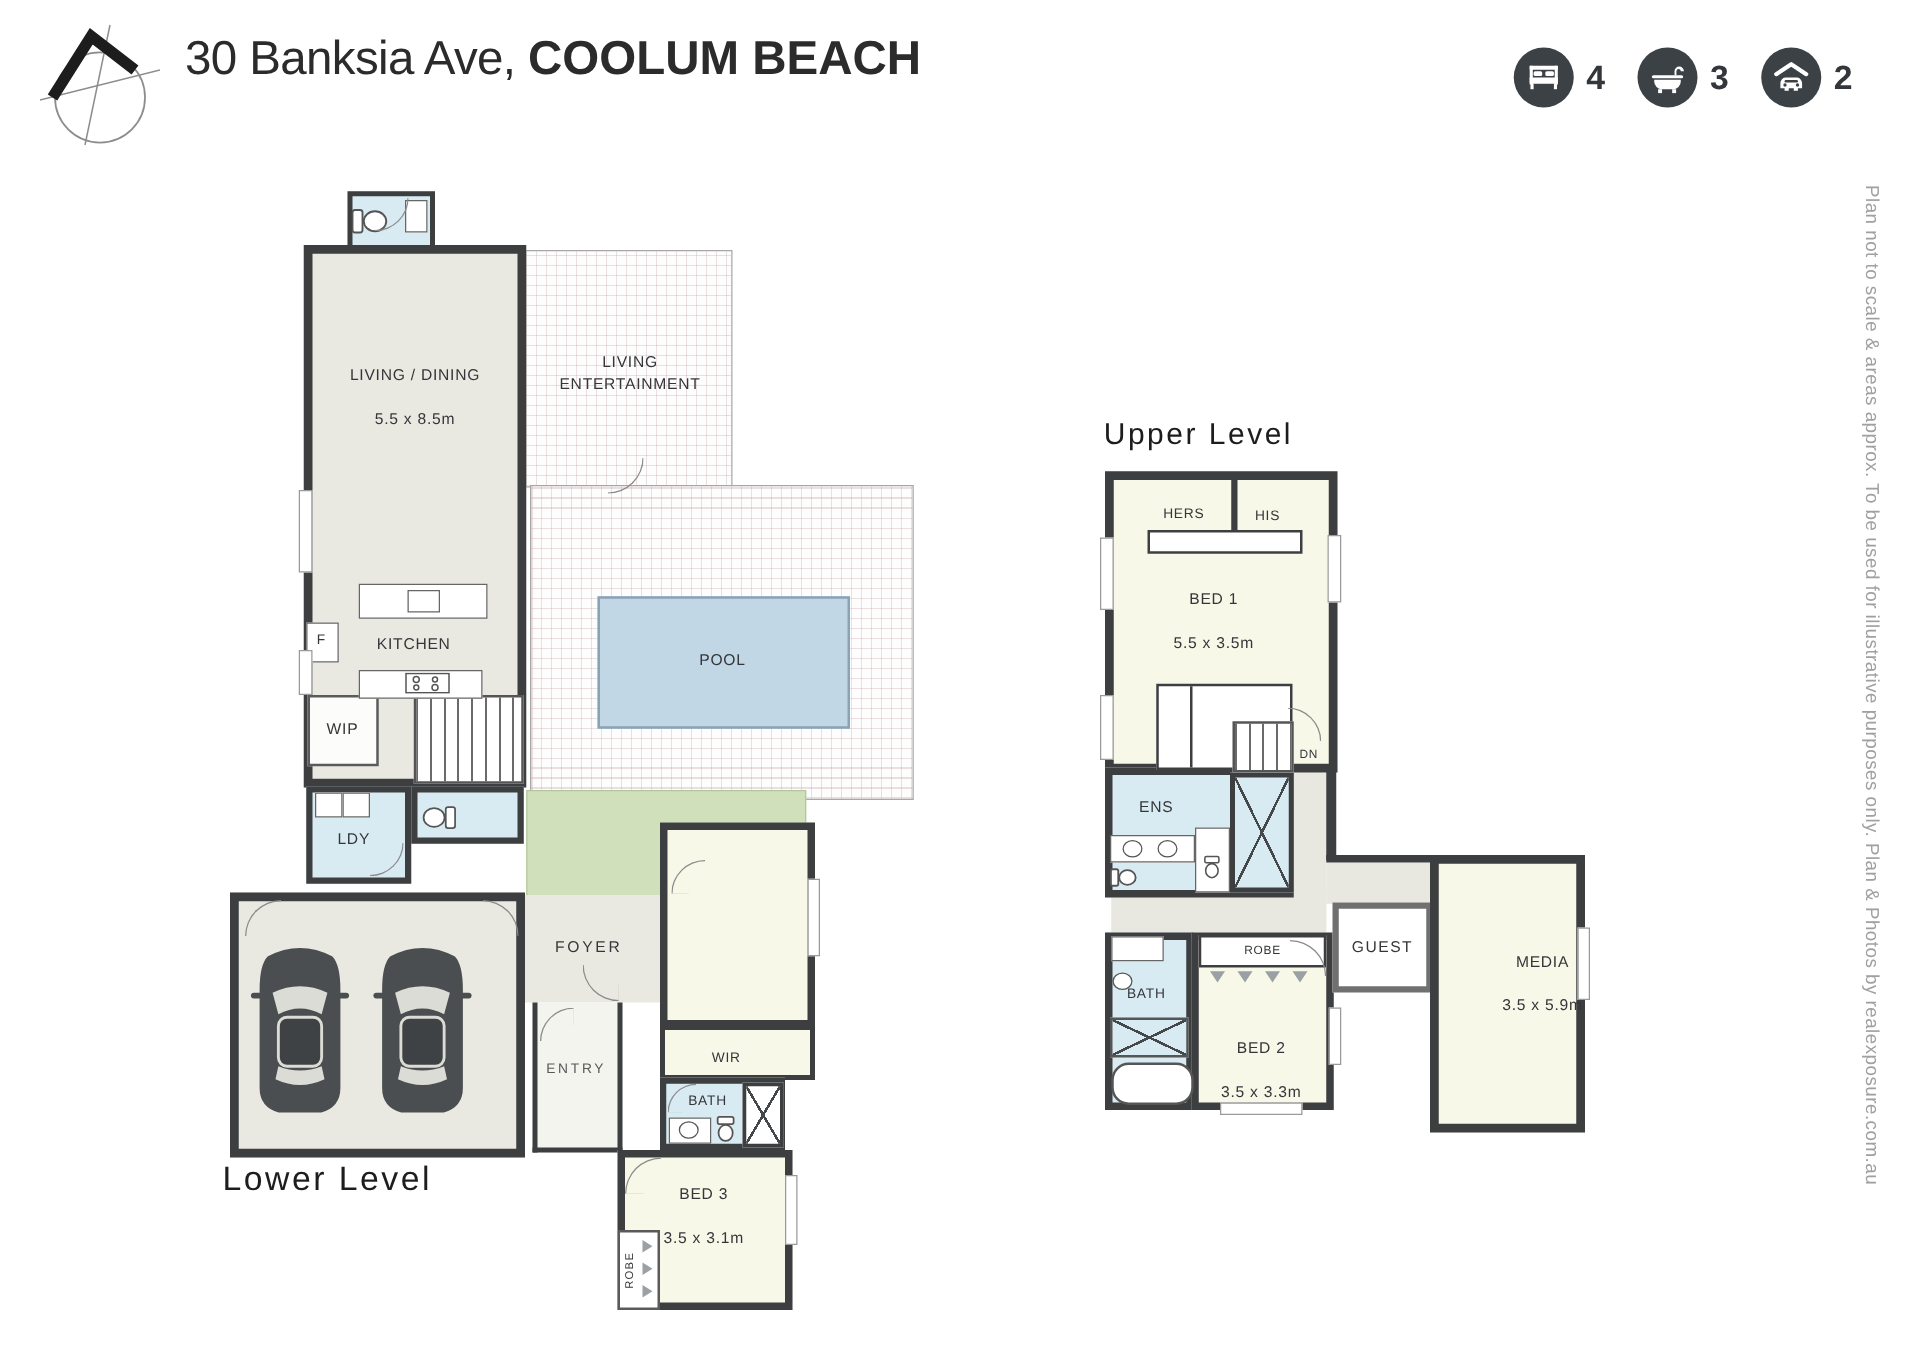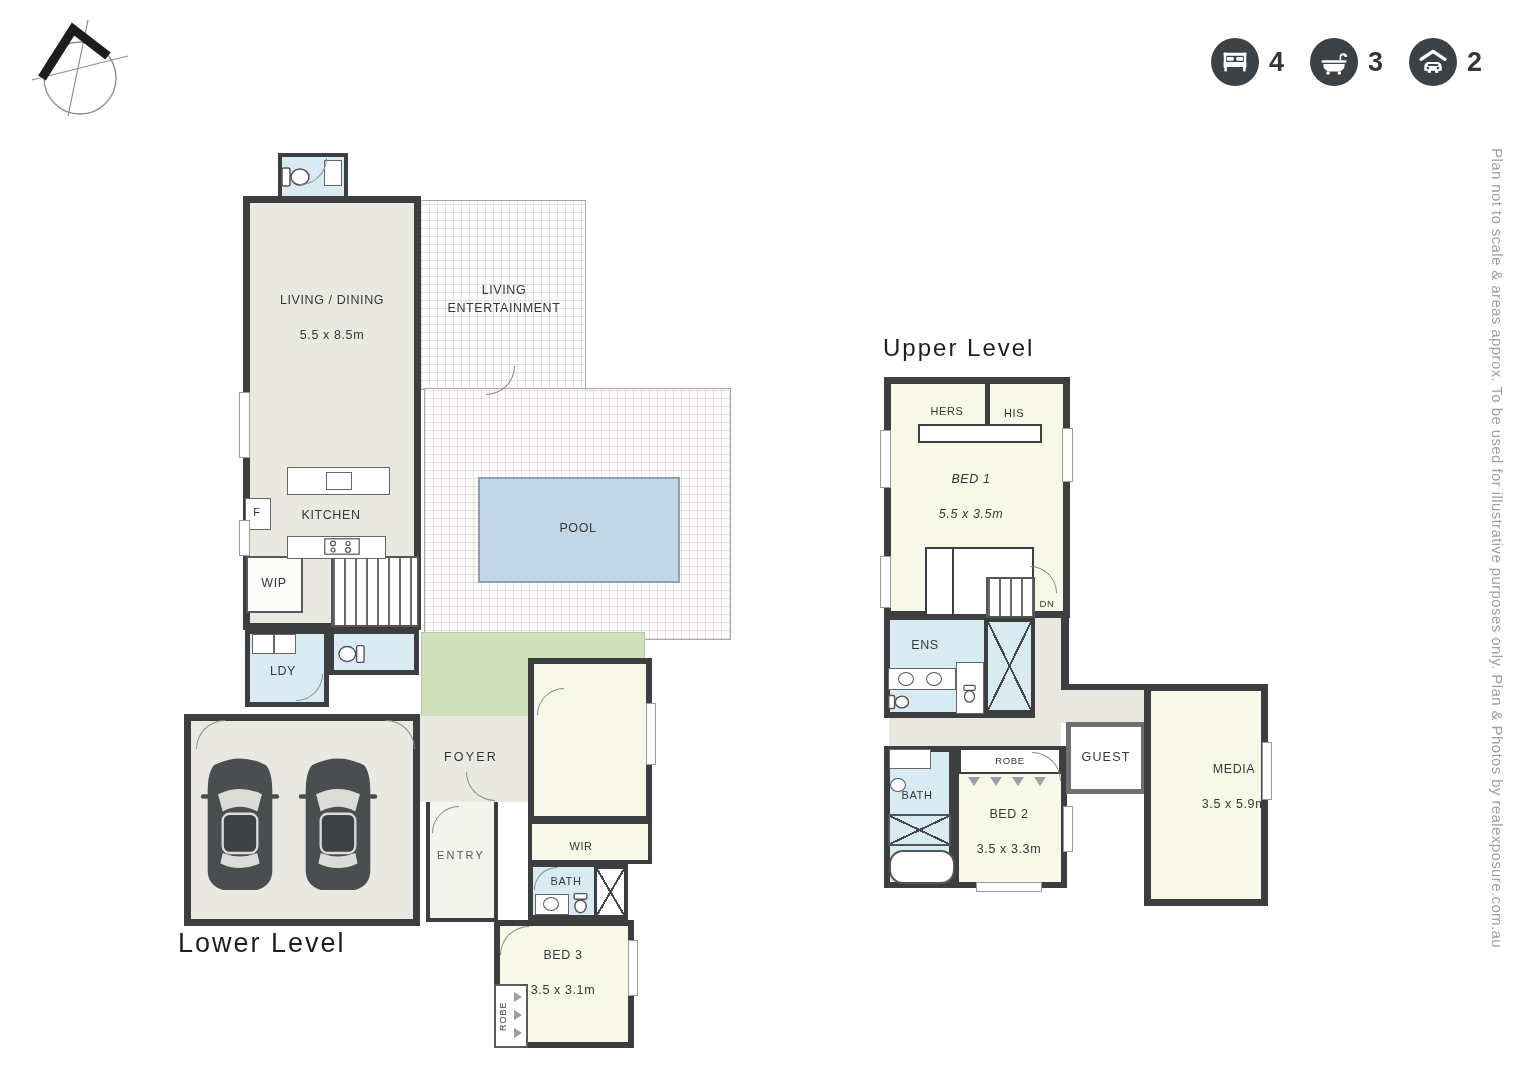--- a/index.html
+++ b/index.html
@@ -71,20 +71,21 @@
 <body>
 
 <div class="canvas">
 
   <svg class="compass" width="100" height="100" viewBox="0 0 100 100">
     <circle cx="52" cy="62" r="36" fill="none" stroke="#8d8d8d" stroke-width="1.4"></circle>
     <line x1="60" y1="4" x2="40" y2="100" stroke="#8d8d8d" stroke-width="1.2"></line>
     <line x1="4" y1="64" x2="100" y2="40" stroke="#8d8d8d" stroke-width="1.2"></line>
     <path d="M14 62 L45 13 L80 40" fill="none" stroke="#1d1d1d" stroke-width="9"></path>
   </svg>
+  <div class="addr"><span>30 Banksia Ave, </span><b>COOLUM BEACH</b></div>
 
   <div class="stats">
     <div class="stat">
       <span class="badge">
         <svg width="30" height="30" viewBox="0 0 48 48">
             <g fill="#fff">
           <rect x="6" y="9" width="36" height="5" rx="1"></rect>
               <rect x="6" y="9" width="4" height="24"></rect>
           <rect x="38" y="9" width="4" height="24"></rect>
               <rect x="11" y="16" width="11" height="6" rx="2"></rect>
@@ -238,21 +239,21 @@
 
   <div class="lvltitle" style="left:178px;top:928px;">Lower Level</div>
 
   <div class="lvltitle" style="left:883px;top:334px;font-size:24px;">Upper Level</div>
 
   <div class="room fill-pale wall7 z2" style="left:884px;top:377px;width:186px;height:241px;"></div>
   <div class="divline" style="left:985px;top:380px;width:5px;height:60px;"></div>
   <div class="cab" style="left:918px;top:424px;width:120px;height:15px;border:2px solid var(--wall);"></div>
   <div class="rlabel sm" style="left:947px;top:412px;"><span class="rname">HERS</span></div>
   <div class="rlabel sm" style="left:1014px;top:414px;"><span class="rname">HIS</span></div>
-  <div class="rlabel" style="left:971px;top:497px;font-style:italic;">
+  <div class="rlabel" style="left:971px;top:497px;">
     <span class="rname">BED 1</span>
     <span class="rdims">5.5 x 3.5m</span>
   </div>
   <div class="room z3" style="left:925px;top:547px;width:109px;height:69px;background:#fff;border:2.5px solid var(--wall);"></div>
   <div class="divline" style="left:952px;top:549px;width:2px;height:65px;"></div>
   <div class="room stairs z4" style="left:986px;top:577px;width:49px;height:41px;"></div>
   <div class="rlabel xs" style="left:1047px;top:604px;"><span class="rname">DN</span></div>
   <div class="arc tr" style="left:1030px;top:566px;width:26px;height:26px;"></div>
 
   <div class="room fill-hall z1" style="left:1035px;top:616px;width:26px;height:132px;"></div>
@@ -284,21 +285,21 @@
   <div class="room shower blue z3" style="left:888px;top:814px;width:63px;height:32px;border:2px solid #555;"></div>
   <div class="tub" style="left:889px;top:850px;width:62px;height:30px;"></div>
 
   <div class="room fill-pale wall6 z2" style="left:953px;top:746px;width:114px;height:142px;"></div>
   <div class="room z3" style="left:959px;top:748px;width:102px;height:26px;background:#fff;border:2px solid var(--wall);"></div>
   <div class="rlabel xs" style="left:1010px;top:761px;"><span class="rname">ROBE</span></div>
   <div class="hang down" style="left:968px;top:777px;"></div>
   <div class="hang down" style="left:990px;top:777px;"></div>
   <div class="hang down" style="left:1012px;top:777px;"></div>
   <div class="hang down" style="left:1034px;top:777px;"></div>
-  <div class="rlabel" style="left:1009px;top:832px;">
+  <div class="rlabel" style="left:1009px;top:856px;">
     <span class="rname">BED 2</span>
     <span class="rdims">3.5 x 3.3m</span>
   </div>
   <div class="arc tr" style="left:1032px;top:752px;width:28px;height:28px;"></div>
 
   <div class="room z2" style="left:1066px;top:722px;width:80px;height:72px;background:#fff;border:5px solid #707070;"></div>
   <div class="rlabel" style="left:1106px;top:758px;letter-spacing:1.2px;"><span class="rname">GUEST</span></div>
   <div class="room fill-pale wall7 z2" style="left:1144px;top:684px;width:124px;height:222px;"></div>
   <div class="rlabel" style="left:1234px;top:787px;">
     <span class="rname">MEDIA</span>

